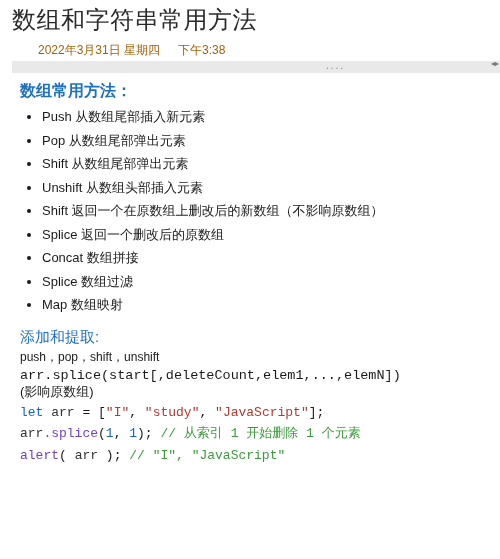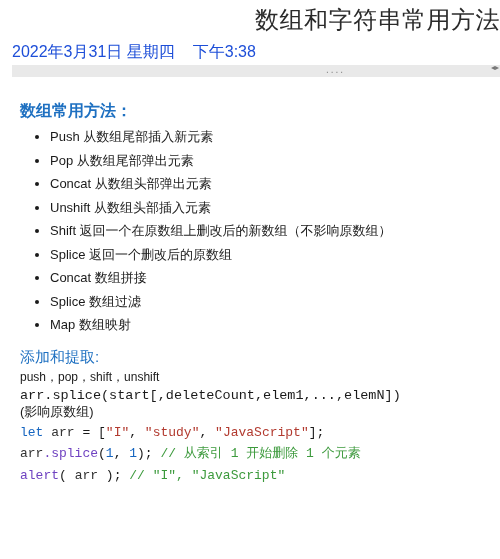--- a/index.html
+++ b/index.html
@@ -12,30 +12,30 @@
     -webkit-font-smoothing: antialiased;
   }
   .page {
     padding: 4px 0 10px 12px;
     position: relative;
   }
   .title {
     font-size: 24px;
     font-weight: 400;
     color: #2a2a2a;
-    margin: 0 0 6px 0;
+    margin: 0 8px 6px 0;
     letter-spacing: 0.5px;
-    text-align: right;
   }
   .meta-row {
     display: flex;
     align-items: center;
-    font-size: 16px;
-    color: #1d4ed8;
+    font-size: 12px;
+    color: #a16207;
     margin-bottom: 2px;
+    margin-left: 26px;
   }
   .meta-row .date { margin-right: 18px; }
   .sep-bar {
     height: 12px;
     background: #e9e9e9;
     position: relative;
     text-align: center;
     color: #8a8a8a;
     font-size: 9px;
     line-height: 8px;
@@ -56,30 +56,30 @@
     font-size: 8px;
     color: #777;
     letter-spacing: 0;
     font-family: sans-serif;
   }
   .content { padding: 6px 10px 2px 8px; }
   .h2 {
     color: #1e70c1;
     font-size: 16px;
     font-weight: 600;
-    margin: 18px 0 6px 0;
+    margin: 2px 0 6px 0;
   }
   ul.methods {
     margin: 2px 0 2px 18px;
     padding: 0;
   }
   ul.methods li {
     font-size: 13px;
     line-height: 1.35;
-    margin: 6px 12px;
+    margin: 6px 4px;
     list-style: disc;
   }
   .subhead {
     color: #1e70c1;
     font-size: 15px;
     font-weight: 500;
     margin: 14px 0 2px 0;
   }
   .plain {
     font-size: 12px;
@@ -117,21 +117,21 @@
   <div class="sep-bar">
     <span class="r-marker">◂▸</span>
   </div>
 
   <div class="content">
 
     <div class="h2">数组常用方法：</div>
     <ul class="methods">
       <li>Push 从数组尾部插入新元素</li>
       <li>Pop 从数组尾部弹出元素</li>
-      <li>Concat 从数组头部弹出元素</li>
+      <li>Shift 从数组尾部弹出元素</li>
       <li>Unshift 从数组头部插入元素</li>
       <li>Shift 返回一个在原数组上删改后的新数组（不影响原数组）</li>
       <li>Splice 返回一个删改后的原数组</li>
       <li>Concat 数组拼接</li>
       <li>Splice 数组过滤</li>
       <li>Map 数组映射</li>
     </ul>
 
     <div class="subhead">添加和提取:</div>
     <div class="plain">push，pop，shift，unshift</div>

